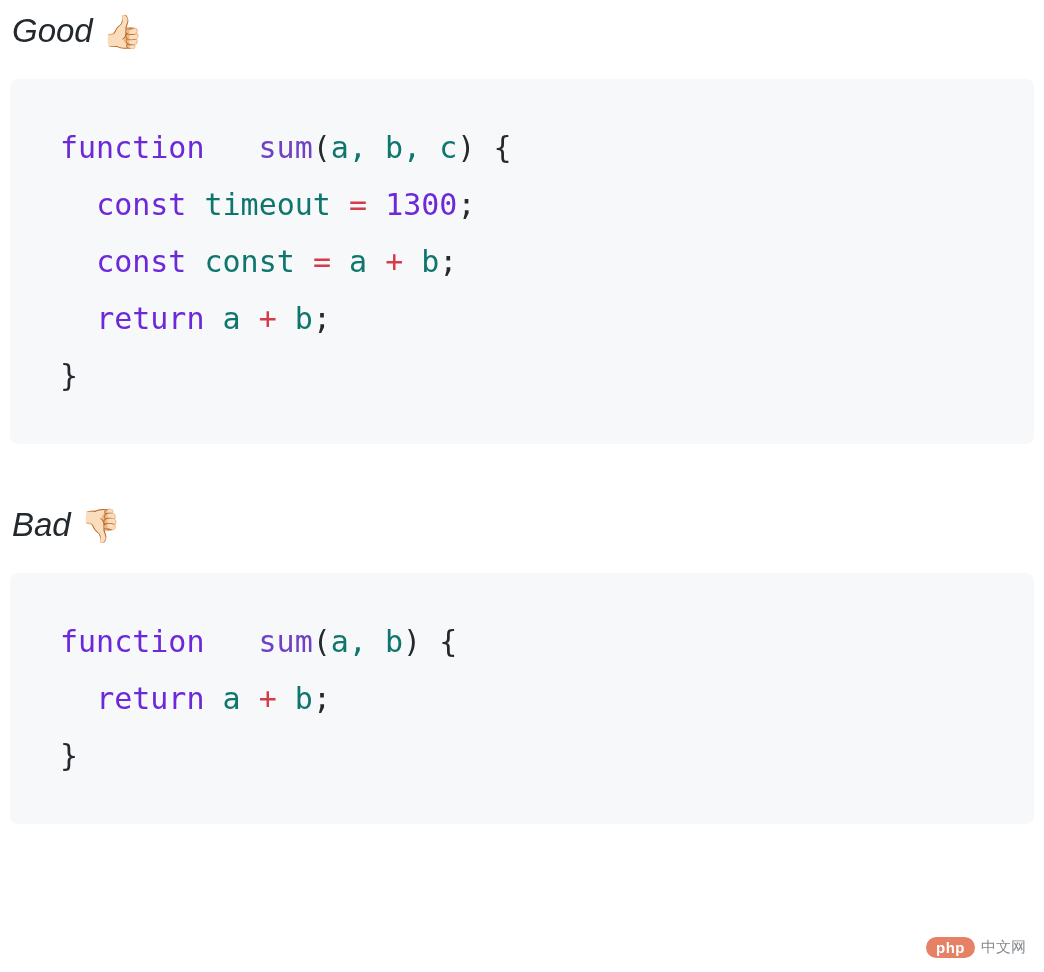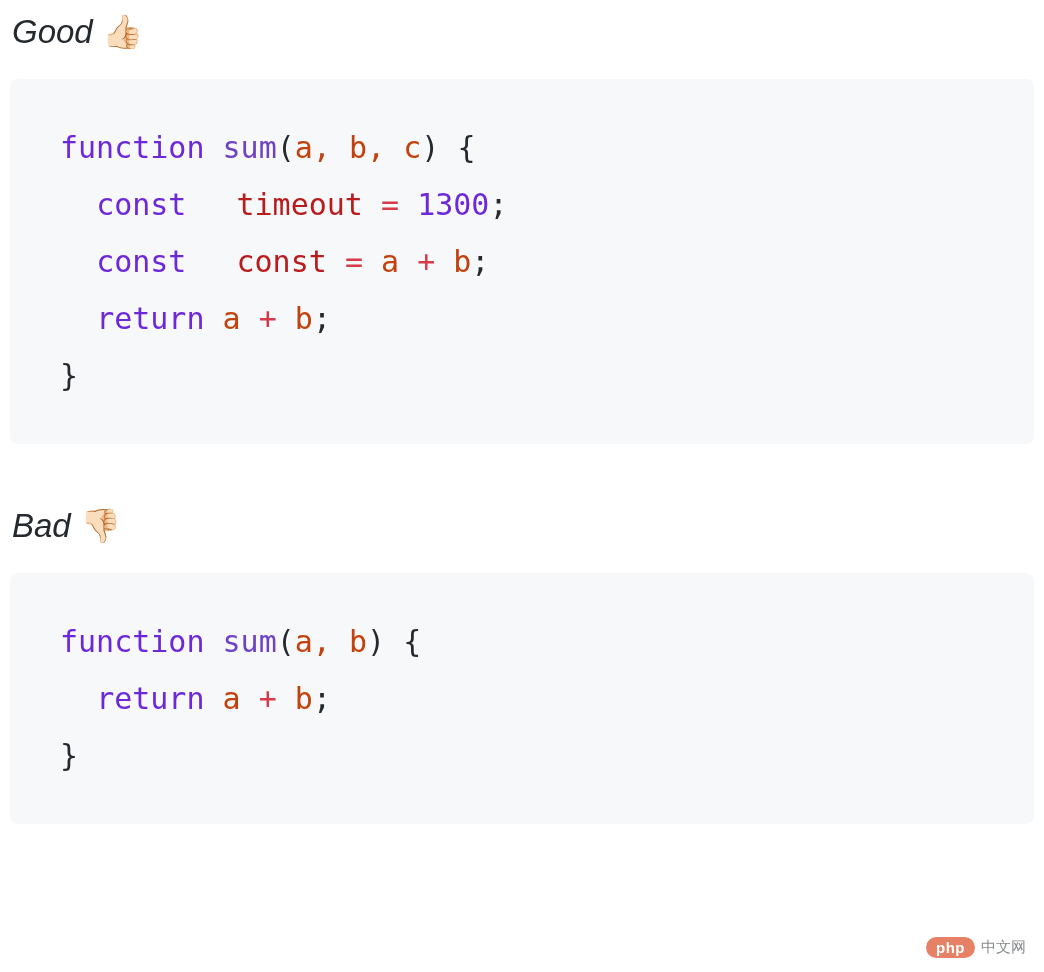--- a/index.html
+++ b/index.html
@@ -8,47 +8,47 @@
     background: #ffffff;
     padding: 10px 10px 20px 10px;
     width: 1044px;
   }
   .section-title {
     font-style: italic;
     font-size: 33px;
     color: #24292e;
     margin: 2px 0 28px 2px;
     display: flex;
-    align-items: center;
+    align-items: flex-start;
     gap: 10px;
     font-weight: 400;
   }
   .emoji {
     font-style: normal;
     font-size: 33px;
   }
   .code-block {
     background: #f6f8fa;
     border-radius: 8px;
     padding: 40px 50px;
     margin-bottom: 50px;
     font-family: ui-monospace, SFMono-Regular, "SF Mono", Menlo, Consolas, monospace;
     font-size: 30px;
     line-height: 1.9;
     color: #24292e;
     white-space: pre;
     overflow-x: auto;
   }
   .tok-keyword { color: #6d28d9; }
-  .tok-funcname { color: #6f42c1; }
-  .tok-var { color: #b91c1c; margin-left: 32px; }
+  .tok-funcname { color: #6f42c1; margin-left: 36px; }
+  .tok-var { color: #0f766e; }
   .tok-num { color: #6d28d9; }
   .tok-op { color: #d73a49; }
   .tok-punct { color: #24292e; }
-  .tok-param { color: #c2410c; }
+  .tok-param { color: #0f766e; }
   .spacer { height: 10px; }
   .watermark {
     position: fixed;
     right: 18px;
     bottom: 14px;
     display: flex;
     align-items: center;
     gap: 6px;
     opacity: 0.85;
   }

